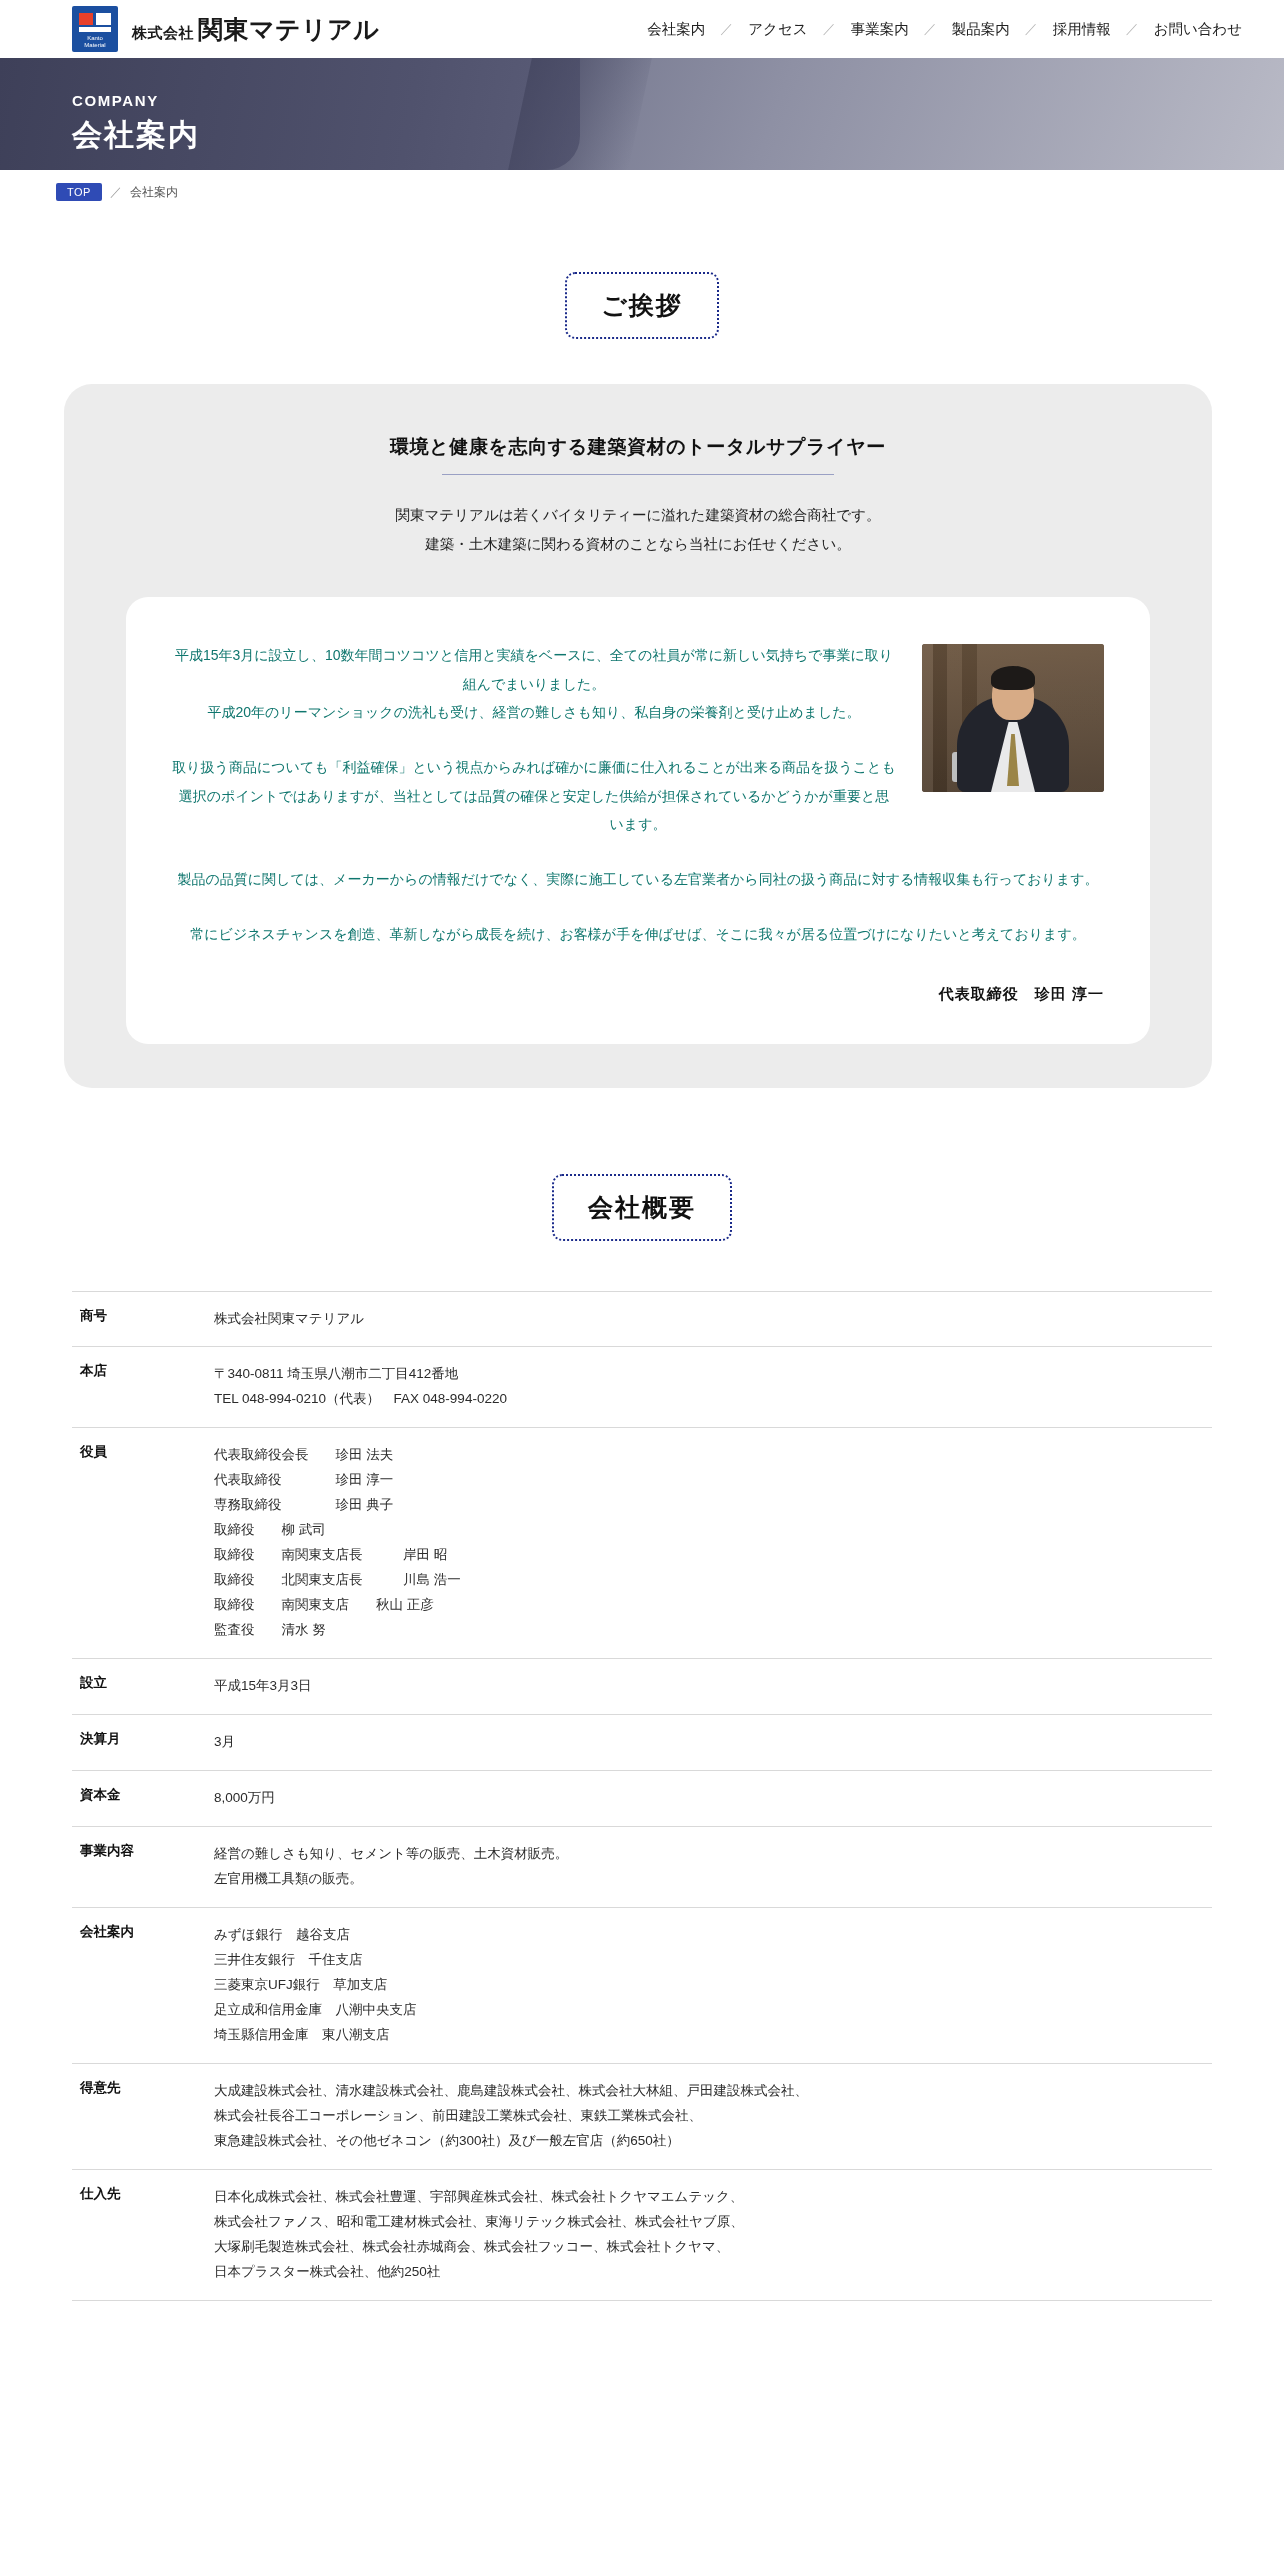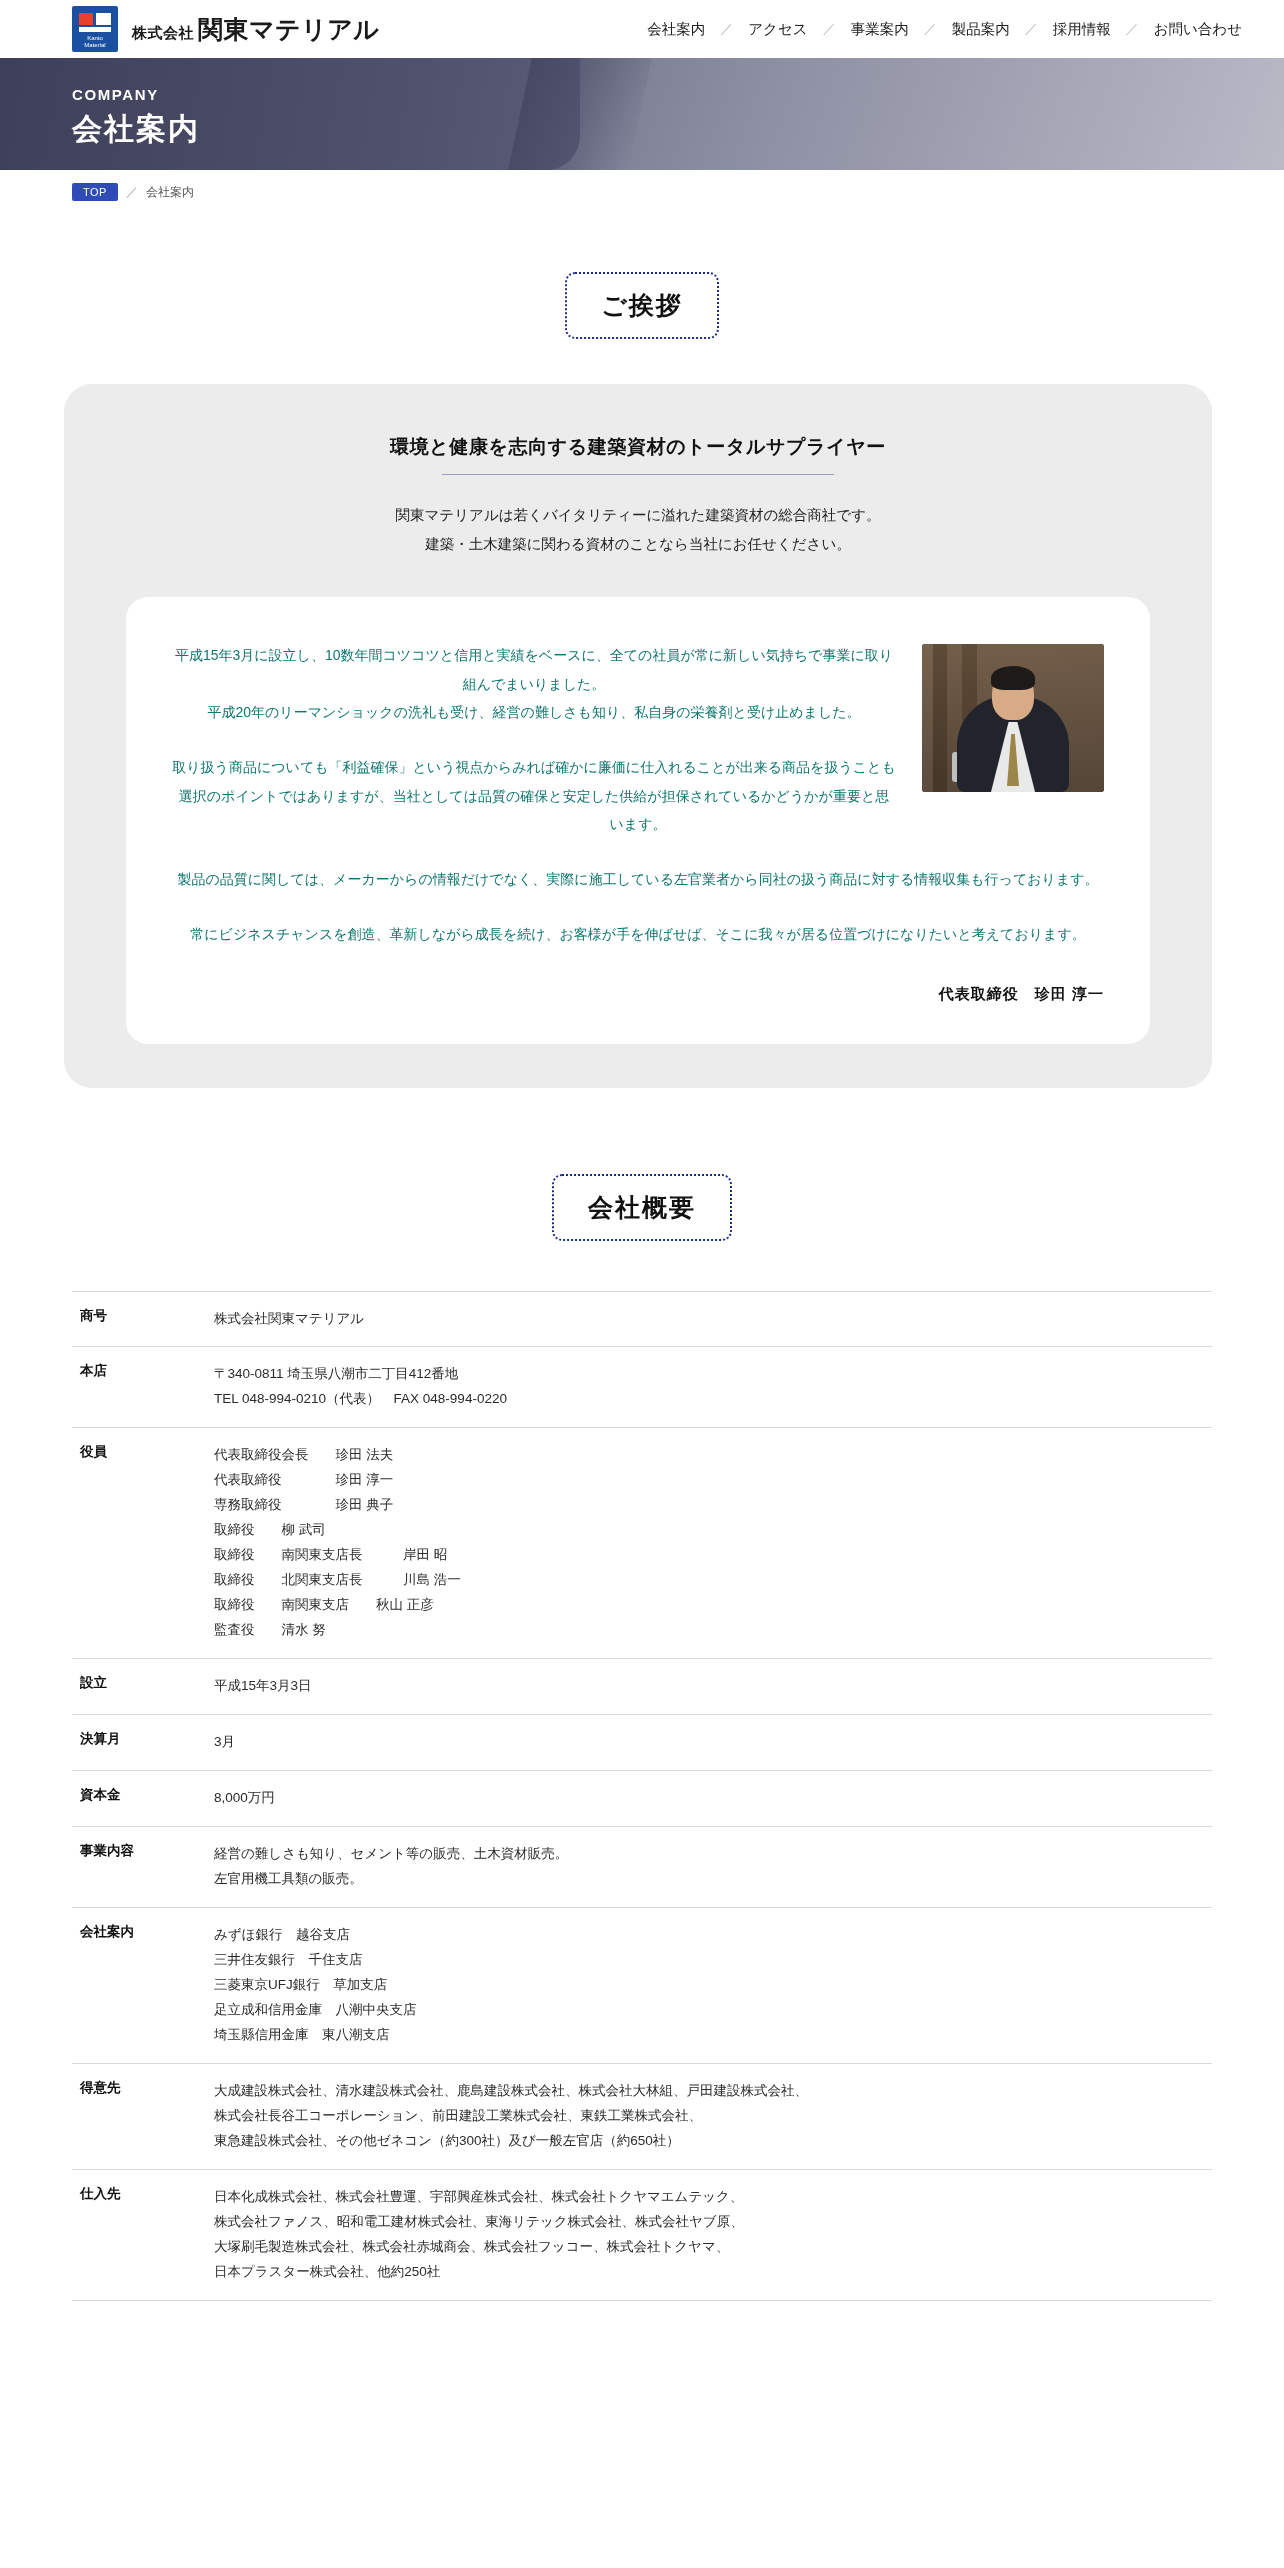--- a/index.html
+++ b/index.html
@@ -93,40 +93,40 @@
   .hero-panel:after {
     content: "";
     position: absolute;
     right: -60px; top: 0; bottom: 0;
     width: 120px;
     background: linear-gradient(100deg, rgba(70,72,98,0.9), rgba(110,112,136,0.0));
     transform: skewX(-12deg);
   }
   .hero-text {
     position: absolute;
-    left: 72px; top: 28px;
+    left: 72px; top: 34px;
     color: #ffffff;
     z-index: 2;
   }
   .hero-en {
     font-size: 15px;
     letter-spacing: 1.6px;
     font-weight: bold;
     margin-bottom: 6px;
   }
   .hero-jp {
     font-size: 30px;
     font-weight: bold;
     letter-spacing: 2px;
   }
 
   
   .breadcrumb {
     display: flex; align-items: center;
-    padding: 13px 0 13px 72px;
+    padding: 13px 0 13px 56px;
     font-size: 12px;
     color: #555;
   }
   .crumb-top {
     background: #2f4bb5;
     color: #fff;
     font-size: 11px;
     padding: 3px 11px;
     border-radius: 2px;
     margin-right: 8px;

